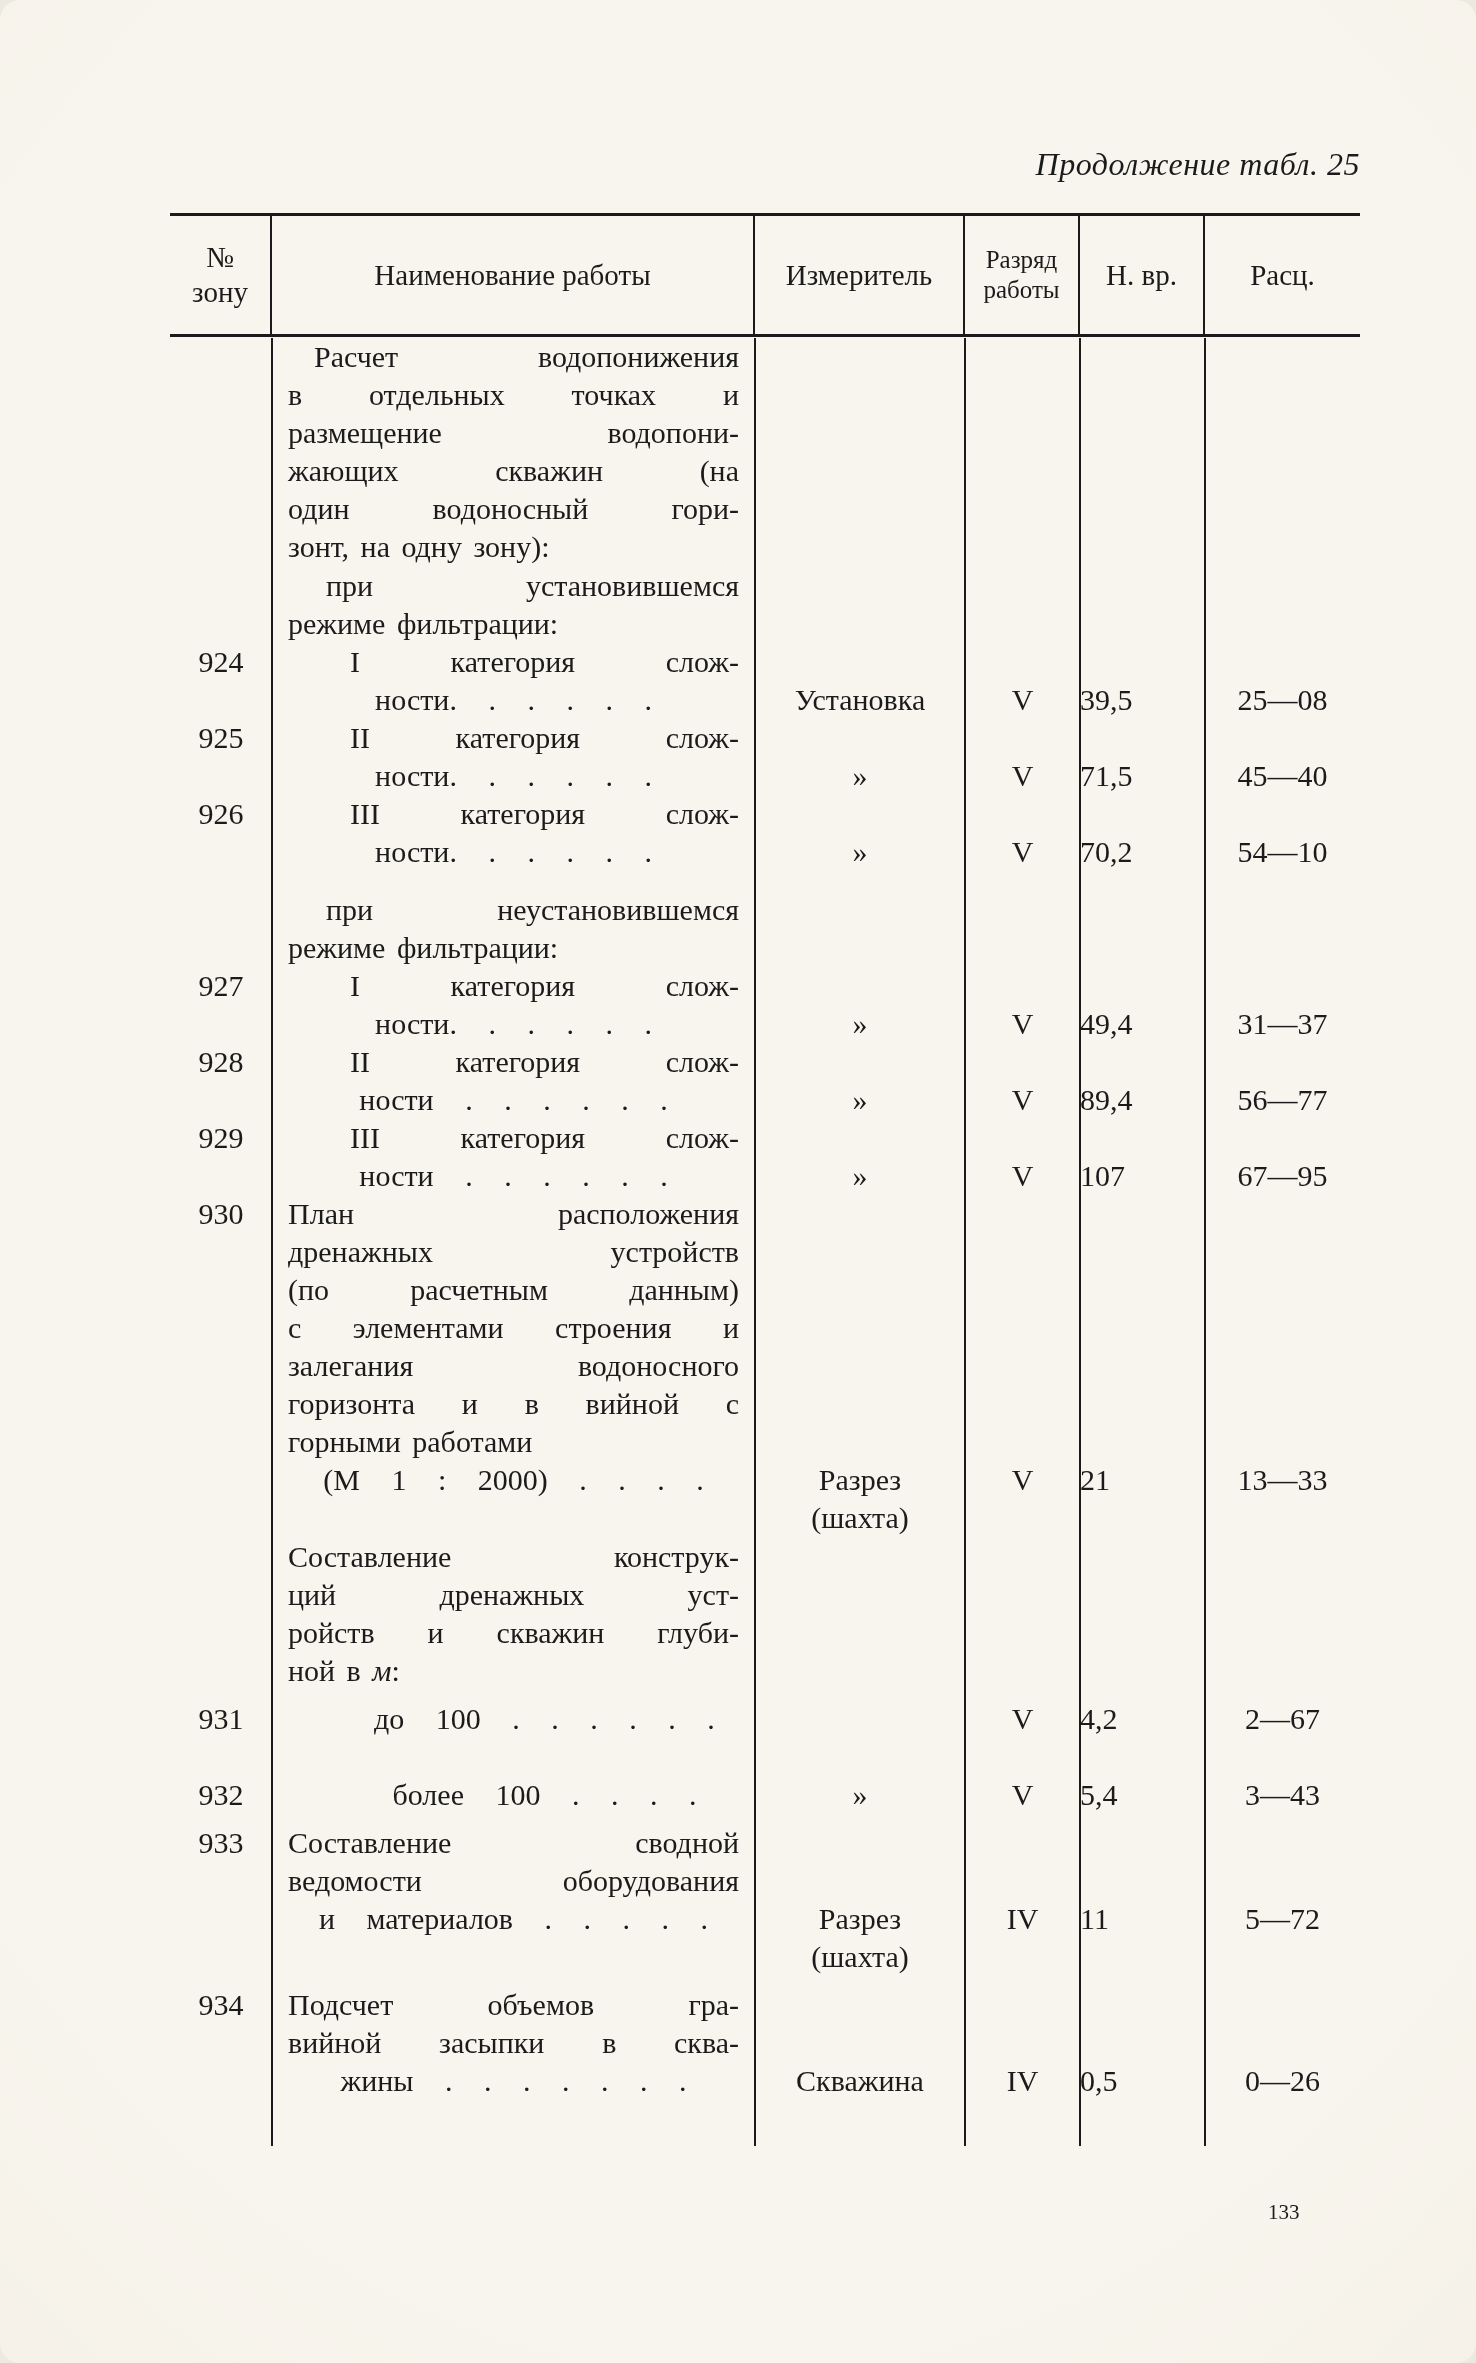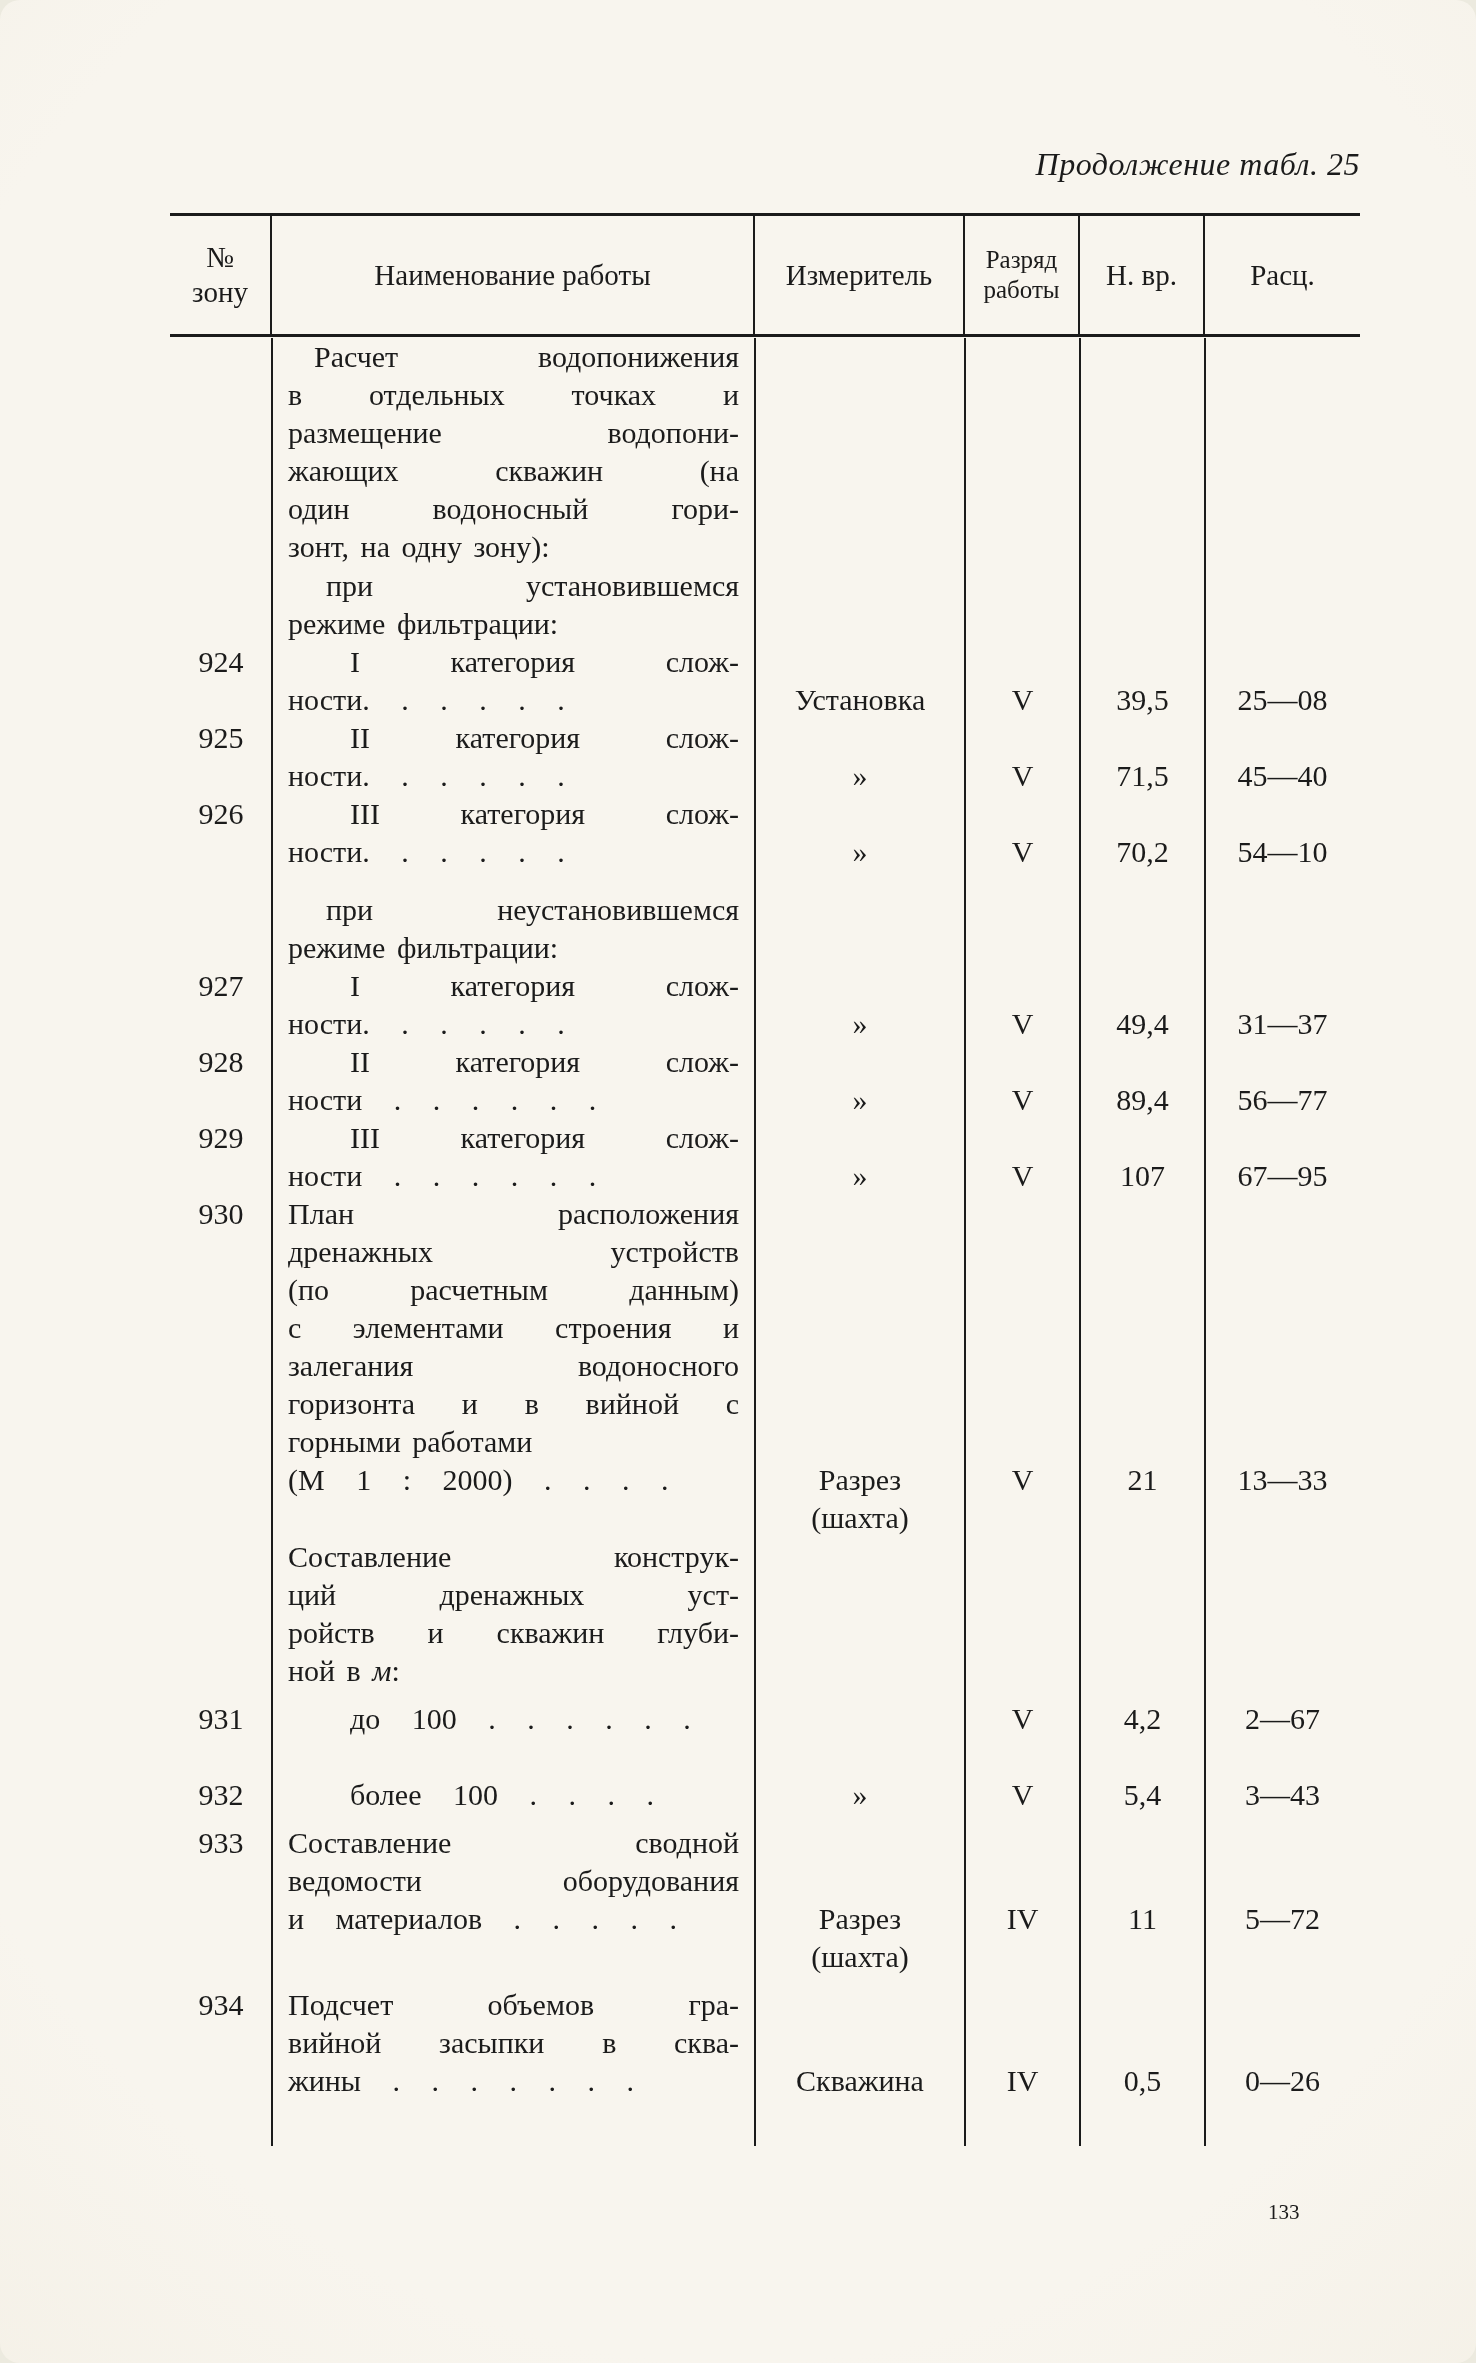--- a/index.html
+++ b/index.html
@@ -48,26 +48,26 @@
 
   .row {
     display: grid;
     grid-template-columns: 102px 483px 210px 115px 125px 155px;
     align-items: end;
   }
   .c-num   { grid-column: 1; align-self: start; text-align: center; font-size: 30px; line-height: 38px; }
   .c-name  { grid-column: 2; padding: 0 16px; font-size: 30px; line-height: 38px; }
   .c-measure { grid-column: 3; text-align: center; font-size: 30px; line-height: 38px; }
   .c-grade { grid-column: 4; text-align: center; font-size: 30px; line-height: 38px; }
-  .c-time  { grid-column: 5; text-align: center; font-size: 30px; line-height: 38px; }
+  .c-time  { grid-column: 5; text-align: left; font-size: 30px; line-height: 38px; }
   .c-rate  { grid-column: 6; text-align: center; font-size: 30px; line-height: 38px; }
 
   .line { text-align: left; word-spacing: 4px; }
   .line.fill { text-align: justify; text-align-last: justify; }
-  .line.dots { word-spacing: 24px; }
+  .line.dots { word-spacing: 24px; text-align: center; }
   .ind1 { text-indent: 26px; }
   .ind2 { text-indent: 38px; }
   .ind3 { text-indent: 62px; }
 
   .row.hang .c-name, .row.hang .c-grade, .row.hang .c-time, .row.hang .c-rate { margin-bottom: 38px; }
 
   .mt-sm { margin-top: 10px; }
   .mt-md { margin-top: 1px; }
   .mt-lg { margin-top: 20px; }
 

